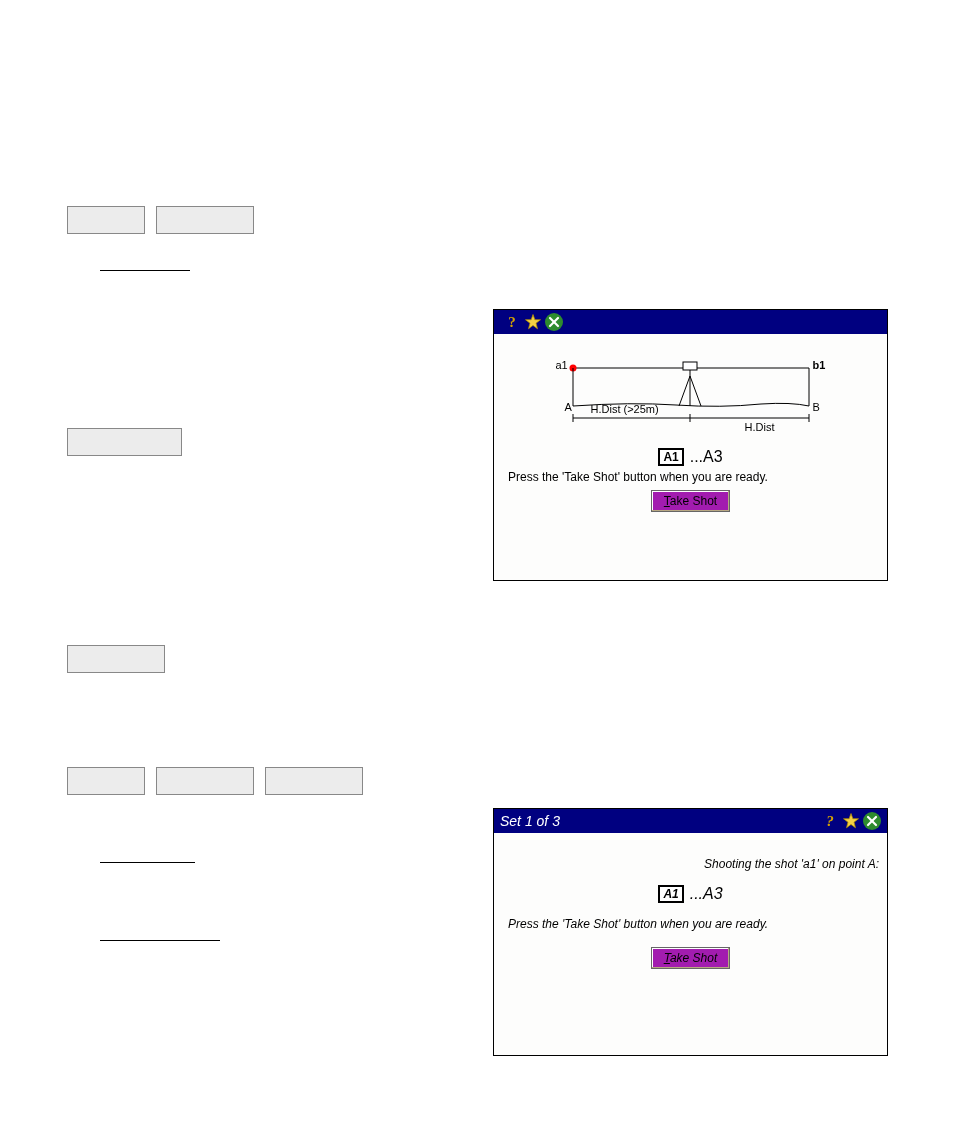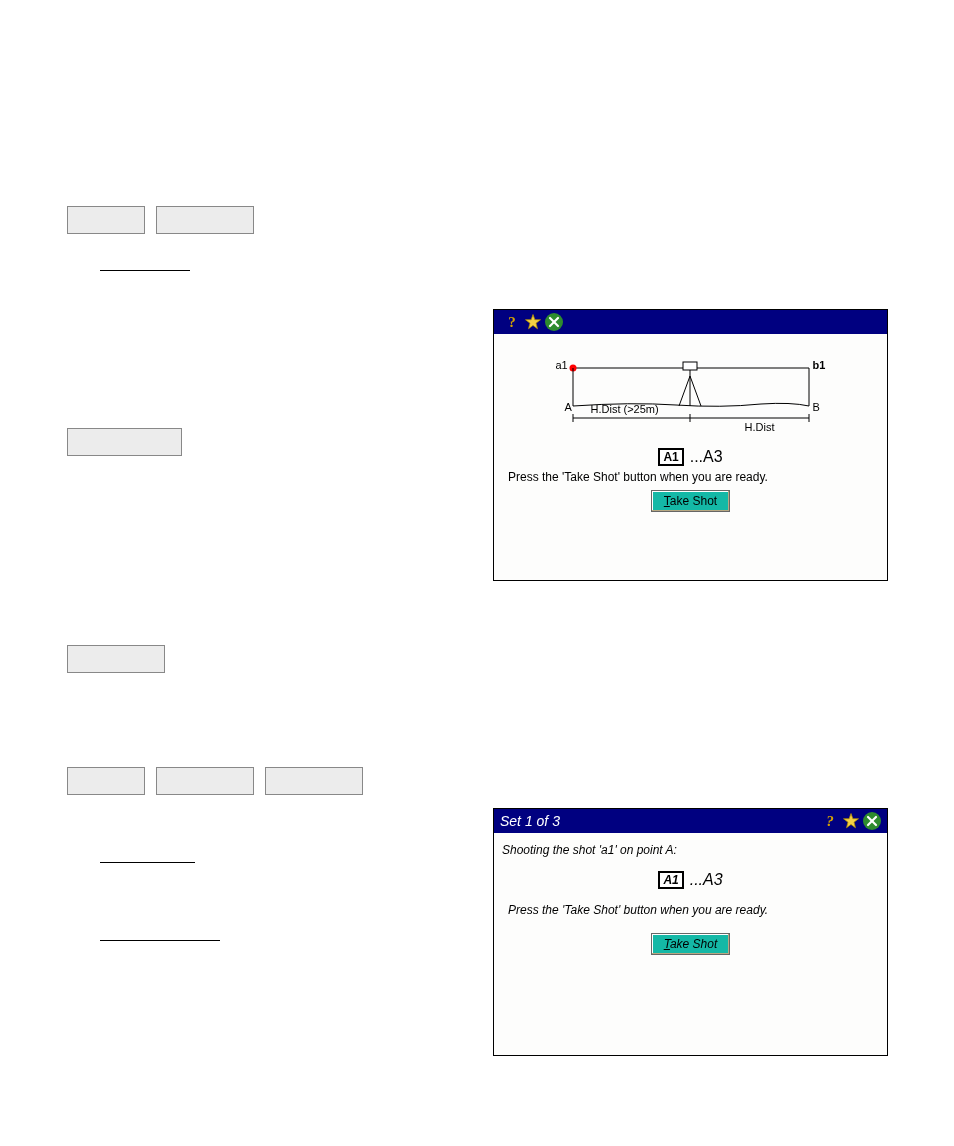--- a/index.html
+++ b/index.html
@@ -55,21 +55,21 @@
     padding: 0px 3px;
     font-weight: bold;
     font-size: 12px;
     background: #fff;
   }
   .a3-text { font-size: 16px; }
 
   .take-shot-btn {
     display: inline-block;
     border: 1px solid #666;
-    background: #14b8a6;
+    background: #a21caf;
     padding: 3px 12px;
     font-size: 12px;
     font-family: Verdana, Arial, sans-serif;
     box-shadow: inset -1px -1px 0 #b8a882, inset 1px 1px 0 #fff;
   }
   .take-shot-btn .u { text-decoration: underline; }
 
   
   .diagram-wrap { position: relative; width: 260px; height: 90px; margin: 6px auto 10px auto; }
   .dlabel { position: absolute; font-size: 11px; }
@@ -165,21 +165,21 @@
           </svg>
     </span>
     <span class="tb-icon close-icon">
       <svg width="18" height="18" viewBox="0 0 18 18">
             <line x1="5" y1="5" x2="13" y2="13" stroke="#fff" stroke-width="2.2" stroke-linecap="round"></line>
             <line x1="13" y1="5" x2="5" y2="13" stroke="#fff" stroke-width="2.2" stroke-linecap="round"></line>
           </svg>
     </span>
   </div>
   <div class="panel-body">
-    <div class="panel-text" style="margin-top:2px;">Shooting the shot 'a1' on point A:</div>
+    <div class="panel-text" style="margin-top:16px;text-align:right;">Shooting the shot 'a1' on point A:</div>
     <div class="panel-text center" style="margin-top:14px;">
       <span class="seq-box">
         <span class="a1-box">A1</span>
         <span class="a3-text">...A3</span>
       </span>
     </div>
     <div class="panel-text" style="padding-left:6px; margin-top:14px;">Press the 'Take Shot' button when you are ready.</div>
     <div class="panel-text center" style="margin-top:16px;">
       <span class="take-shot-btn"><span class="u">T</span><span>ake Shot</span></span>
     </div>

